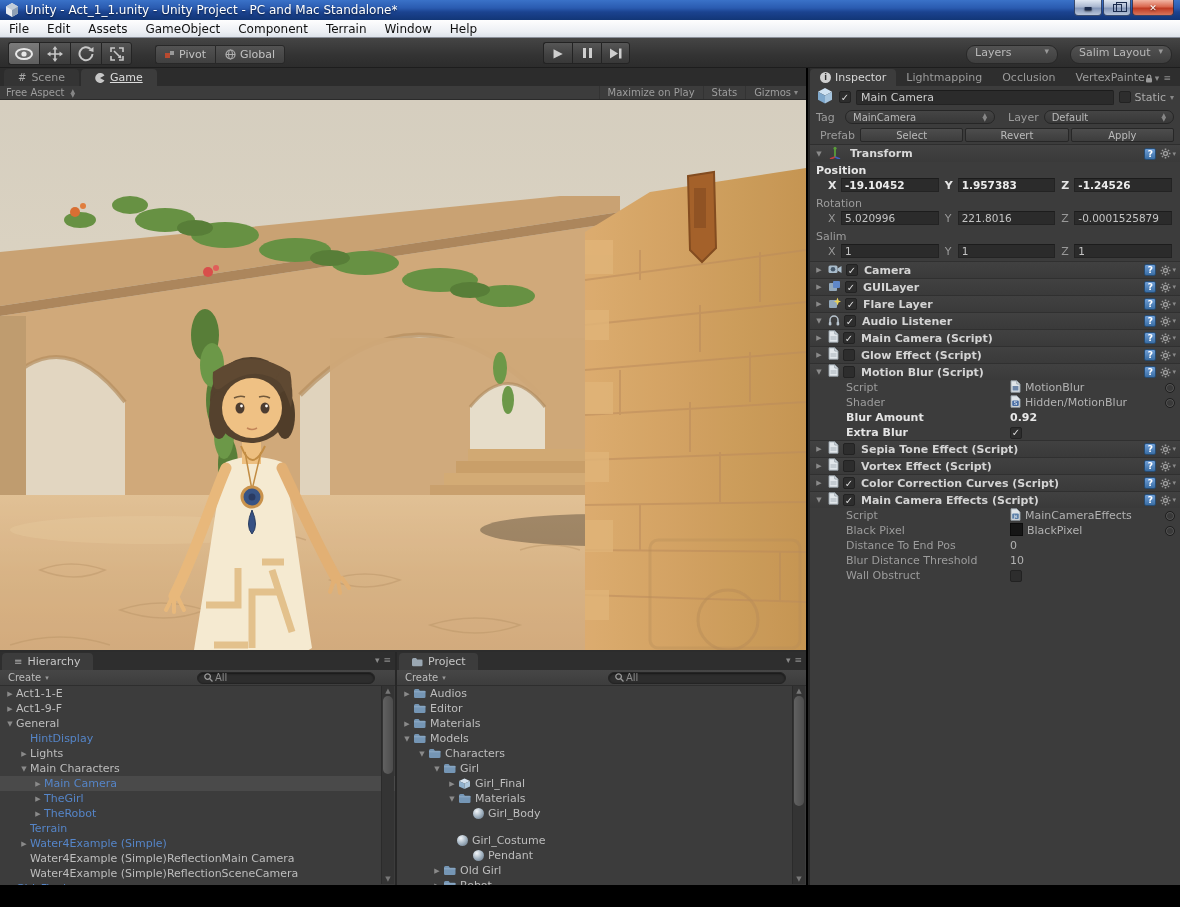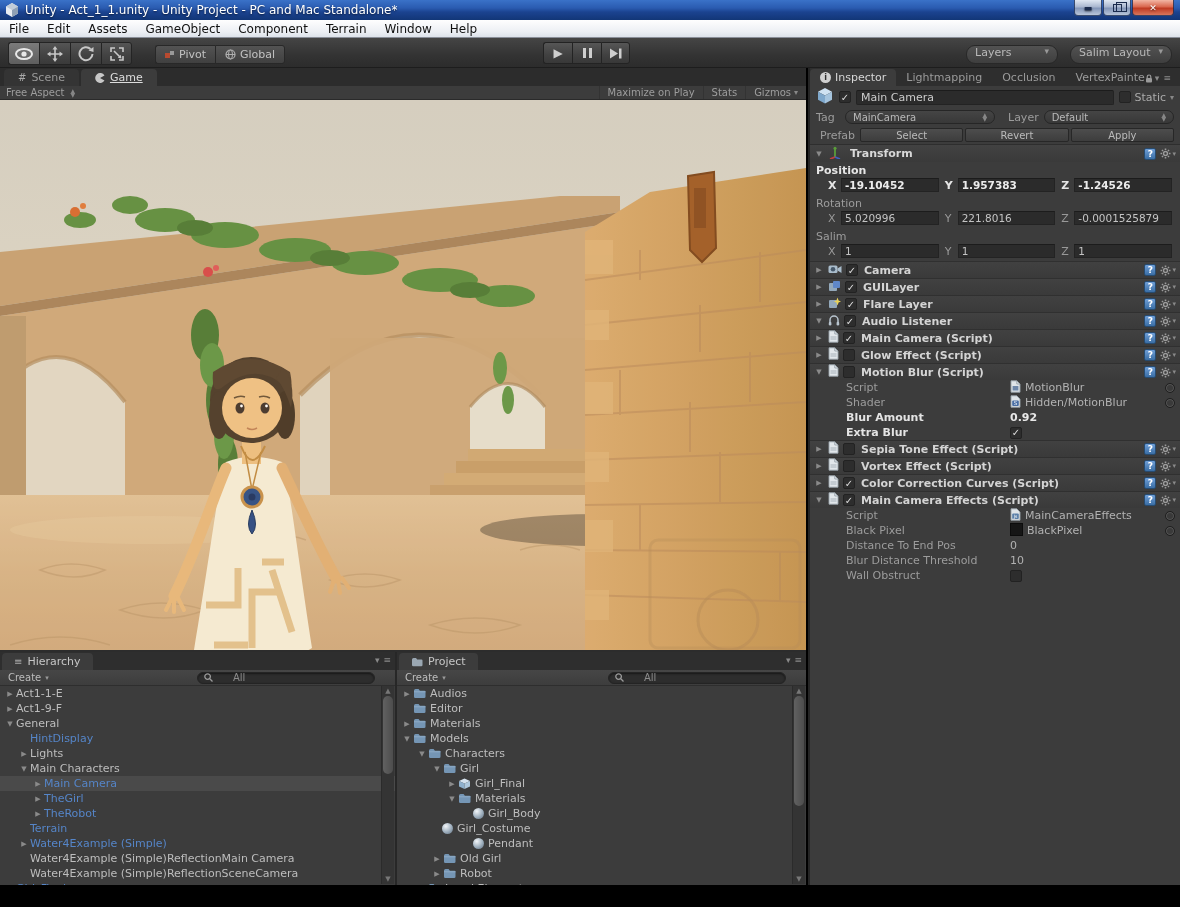--- a/index.html
+++ b/index.html
@@ -48,21 +48,21 @@
 .gb-right{margin-left:auto;display:flex;align-items:center;height:100%;}
 .gb-item{padding:0 8px;height:100%;display:flex;align-items:center;gap:3px;border-left:1px solid #333;}
 .viewport{position:absolute;left:0;top:32px;width:806px;height:550px;overflow:hidden;background:#d8d3c7;}
 
 .panel{position:absolute;top:652px;height:233px;background:#3c3c3c;}
 .panel-tabbar{position:absolute;left:0;top:0;width:100%;height:18px;background:#2e2e2e;display:flex;align-items:flex-end;}
 .ptab{height:17px;padding:0 12px;margin-left:2px;background:#3c3c3c;border-radius:4px 4px 0 0;display:flex;align-items:center;gap:5px;color:#c6c6c6;font-size:11px;}
 .panel-corner{position:absolute;right:4px;top:3px;color:#8a8a8a;font-size:9px;display:flex;gap:4px;align-items:center;}
 .panel-toolbar{position:absolute;left:0;top:18px;width:100%;height:16px;background:linear-gradient(#464646,#3d3d3d);border-bottom:1px solid #2e2e2e;display:flex;align-items:center;padding:0 4px;}
 .create-btn{color:#bdbdbd;font-size:10px;display:flex;gap:4px;align-items:center;padding:0 4px;}
-.search-pill{margin-left:auto;margin-right:16px;width:178px;height:12px;background:#2d2d2d;border:1px solid #242424;border-radius:7px;display:flex;align-items:center;padding:0 6px;gap:20px;color:#8c8c8c;font-size:10px;box-shadow:inset 0 1px 2px rgba(0,0,0,.5);}
+.search-pill{margin-left:auto;margin-right:16px;width:178px;height:12px;background:#2d2d2d;border:1px solid #242424;border-radius:7px;display:flex;align-items:center;padding:0 6px;gap:2px;color:#8c8c8c;font-size:10px;box-shadow:inset 0 1px 2px rgba(0,0,0,.5);}
 .tree{position:absolute;left:0;top:34px;right:0;bottom:0;overflow:hidden;}
 .tree-row{height:15px;display:flex;align-items:center;white-space:nowrap;font-size:11px;color:#bdbdbd;}
 .tree-row.selected{background:#4a4a4a;}
 .tree-row .tri{width:12px;text-align:center;color:#8a8a8a;font-size:7px;flex:none;}
 .tree-row .ticn{display:inline-flex;margin-right:4px;flex:none;align-items:center;}
 .tree-row.link{color:#5585c8;}
 .sphere{width:11px;height:11px;border-radius:50%;background:radial-gradient(circle at 35% 30%,#f2f5f8,#9cadbc 55%,#5f6d7c);display:inline-block;}
 .vscroll{position:absolute;right:1px;top:34px;bottom:1px;width:13px;background:#343434;border-left:1px solid #2b2b2b;}
 .vthumb{position:absolute;left:1px;right:1px;top:10px;height:78px;border-radius:6px;background:linear-gradient(90deg,#616161,#4d4d4d);}
 .varr{position:absolute;left:0;width:100%;text-align:center;color:#777;font-size:7px;}
@@ -614,21 +614,21 @@
         </span>
         <span>Materials</span>
       </div>
       <div class="tree-row" style="padding-left: 64px;">
         <span class="tri"></span>
         <span class="ticn">
           <span class="sphere"></span>
         </span>
         <span>Girl_Body</span>
       </div>
-      <div class="tree-row" style="padding-left: 33px;">
+      <div class="tree-row" style="padding-left: 48px; margin-top: 12px;">
         <span class="tri"></span>
         <span class="ticn">
           <span class="sphere"></span>
         </span>
         <span>Girl_Costume</span>
       </div>
       <div class="tree-row" style="padding-left: 64px;">
         <span class="tri"></span>
         <span class="ticn">
           <span class="sphere"></span>

